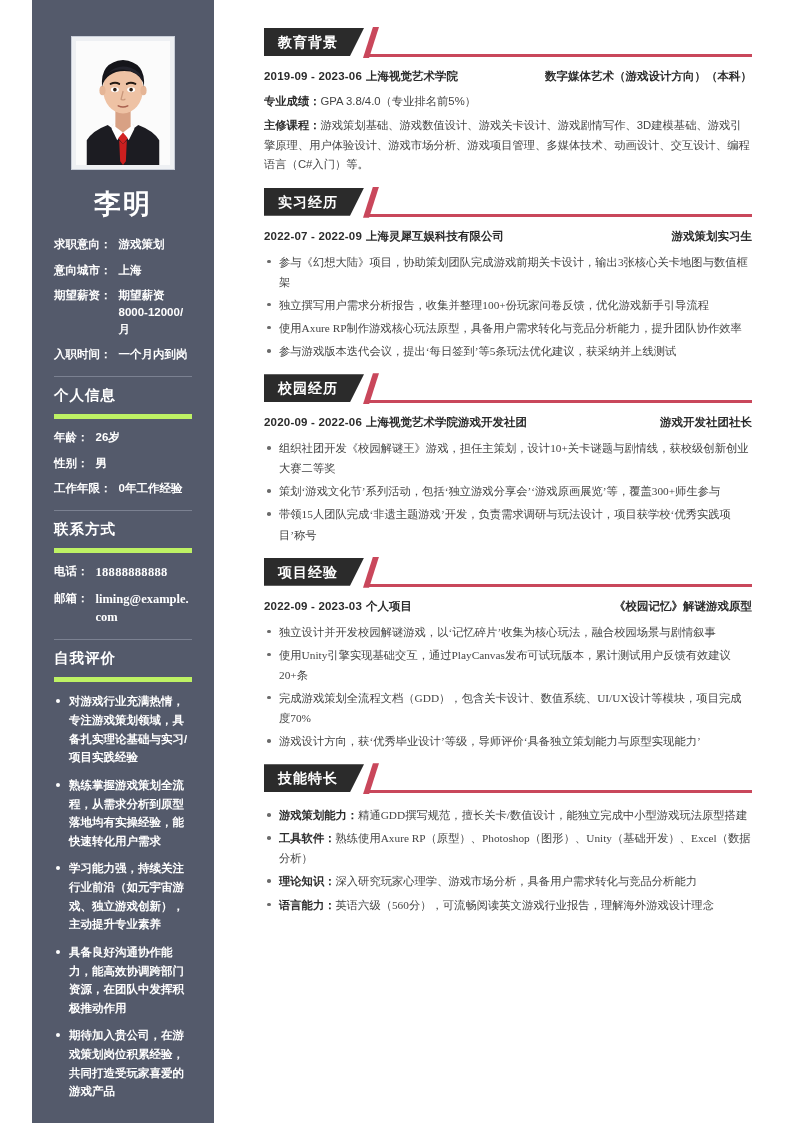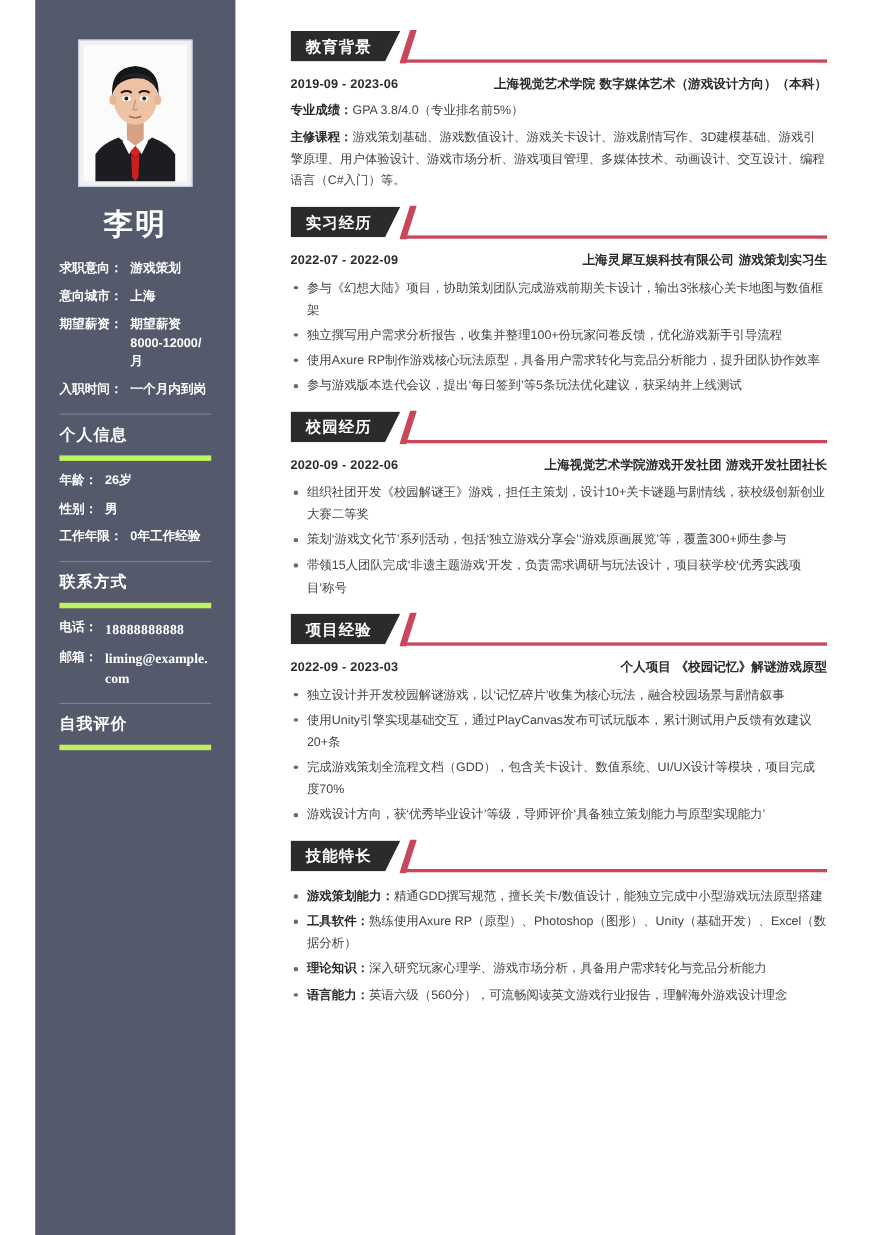--- a/index.html
+++ b/index.html
@@ -167,35 +167,36 @@
 
   .entry-row {
     display: flex;
     align-items: baseline;
     font-size: 11.5px;
     font-weight: bold;
     color: #2b2b2b;
     margin-bottom: 8px;
   }
   .entry-date { flex: 0 0 auto; letter-spacing: 0.2px; }
-  .entry-mid { flex: 1 1 auto; text-align: right; padding: 0 4px; font-family: Liberation Serif, serif; }
+  .entry-mid { flex: 1 1 auto; text-align: left; padding: 0 4px; font-family: Liberation Serif, serif; }
   .entry-right { flex: 0 0 auto; text-align: right; }
 
   .text-line {
     font-size: 11.3px;
     line-height: 1.72;
     color: #444444;
     margin-bottom: 5px;
   }
   .text-line b { color: #2b2b2b; font-weight: bold; }
 
   .blist {
     margin: 0;
     padding: 0;
     list-style: none;
+    font-family: Liberation Serif, serif;
   }
   .blist li {
     position: relative;
     font-size: 11.3px;
     line-height: 1.78;
     color: #444444;
     padding-left: 15px;
     margin-bottom: 3px;
   }
   .blist li:before {
@@ -291,20 +292,27 @@
     <div class="kv">
       <span class="k">电话：</span>
       <span class="v phone-val">18888888888</span>
     </div>
     <div class="kv">
       <span class="k">邮箱：</span>
       <span class="v email-val">liming@example.com</span>
     </div>
 
     <div class="side-head">自我评价</div>
+    <ul class="side-bullets">
+      <li>对游戏行业充满热情，专注游戏策划领域，具备扎实理论基础与实习/项目实践经验</li>
+      <li>熟练掌握游戏策划全流程，从需求分析到原型落地均有实操经验，能快速转化用户需求</li>
+      <li>学习能力强，持续关注行业前沿（如元宇宙游戏、独立游戏创新），主动提升专业素养</li>
+      <li>具备良好沟通协作能力，能高效协调跨部门资源，在团队中发挥积极推动作用</li>
+      <li>期待加入贵公司，在游戏策划岗位积累经验，共同打造受玩家喜爱的游戏产品</li>
+    </ul>
   </aside>
 
   <main class="main">
 
     <section class="section">
       <div class="sec-header">
         <div class="sec-line" style="left:104px;"></div>
         <div class="sec-slash" style="left:99px;"></div>
         <div class="sec-tag">教育背景</div>
       </div>

